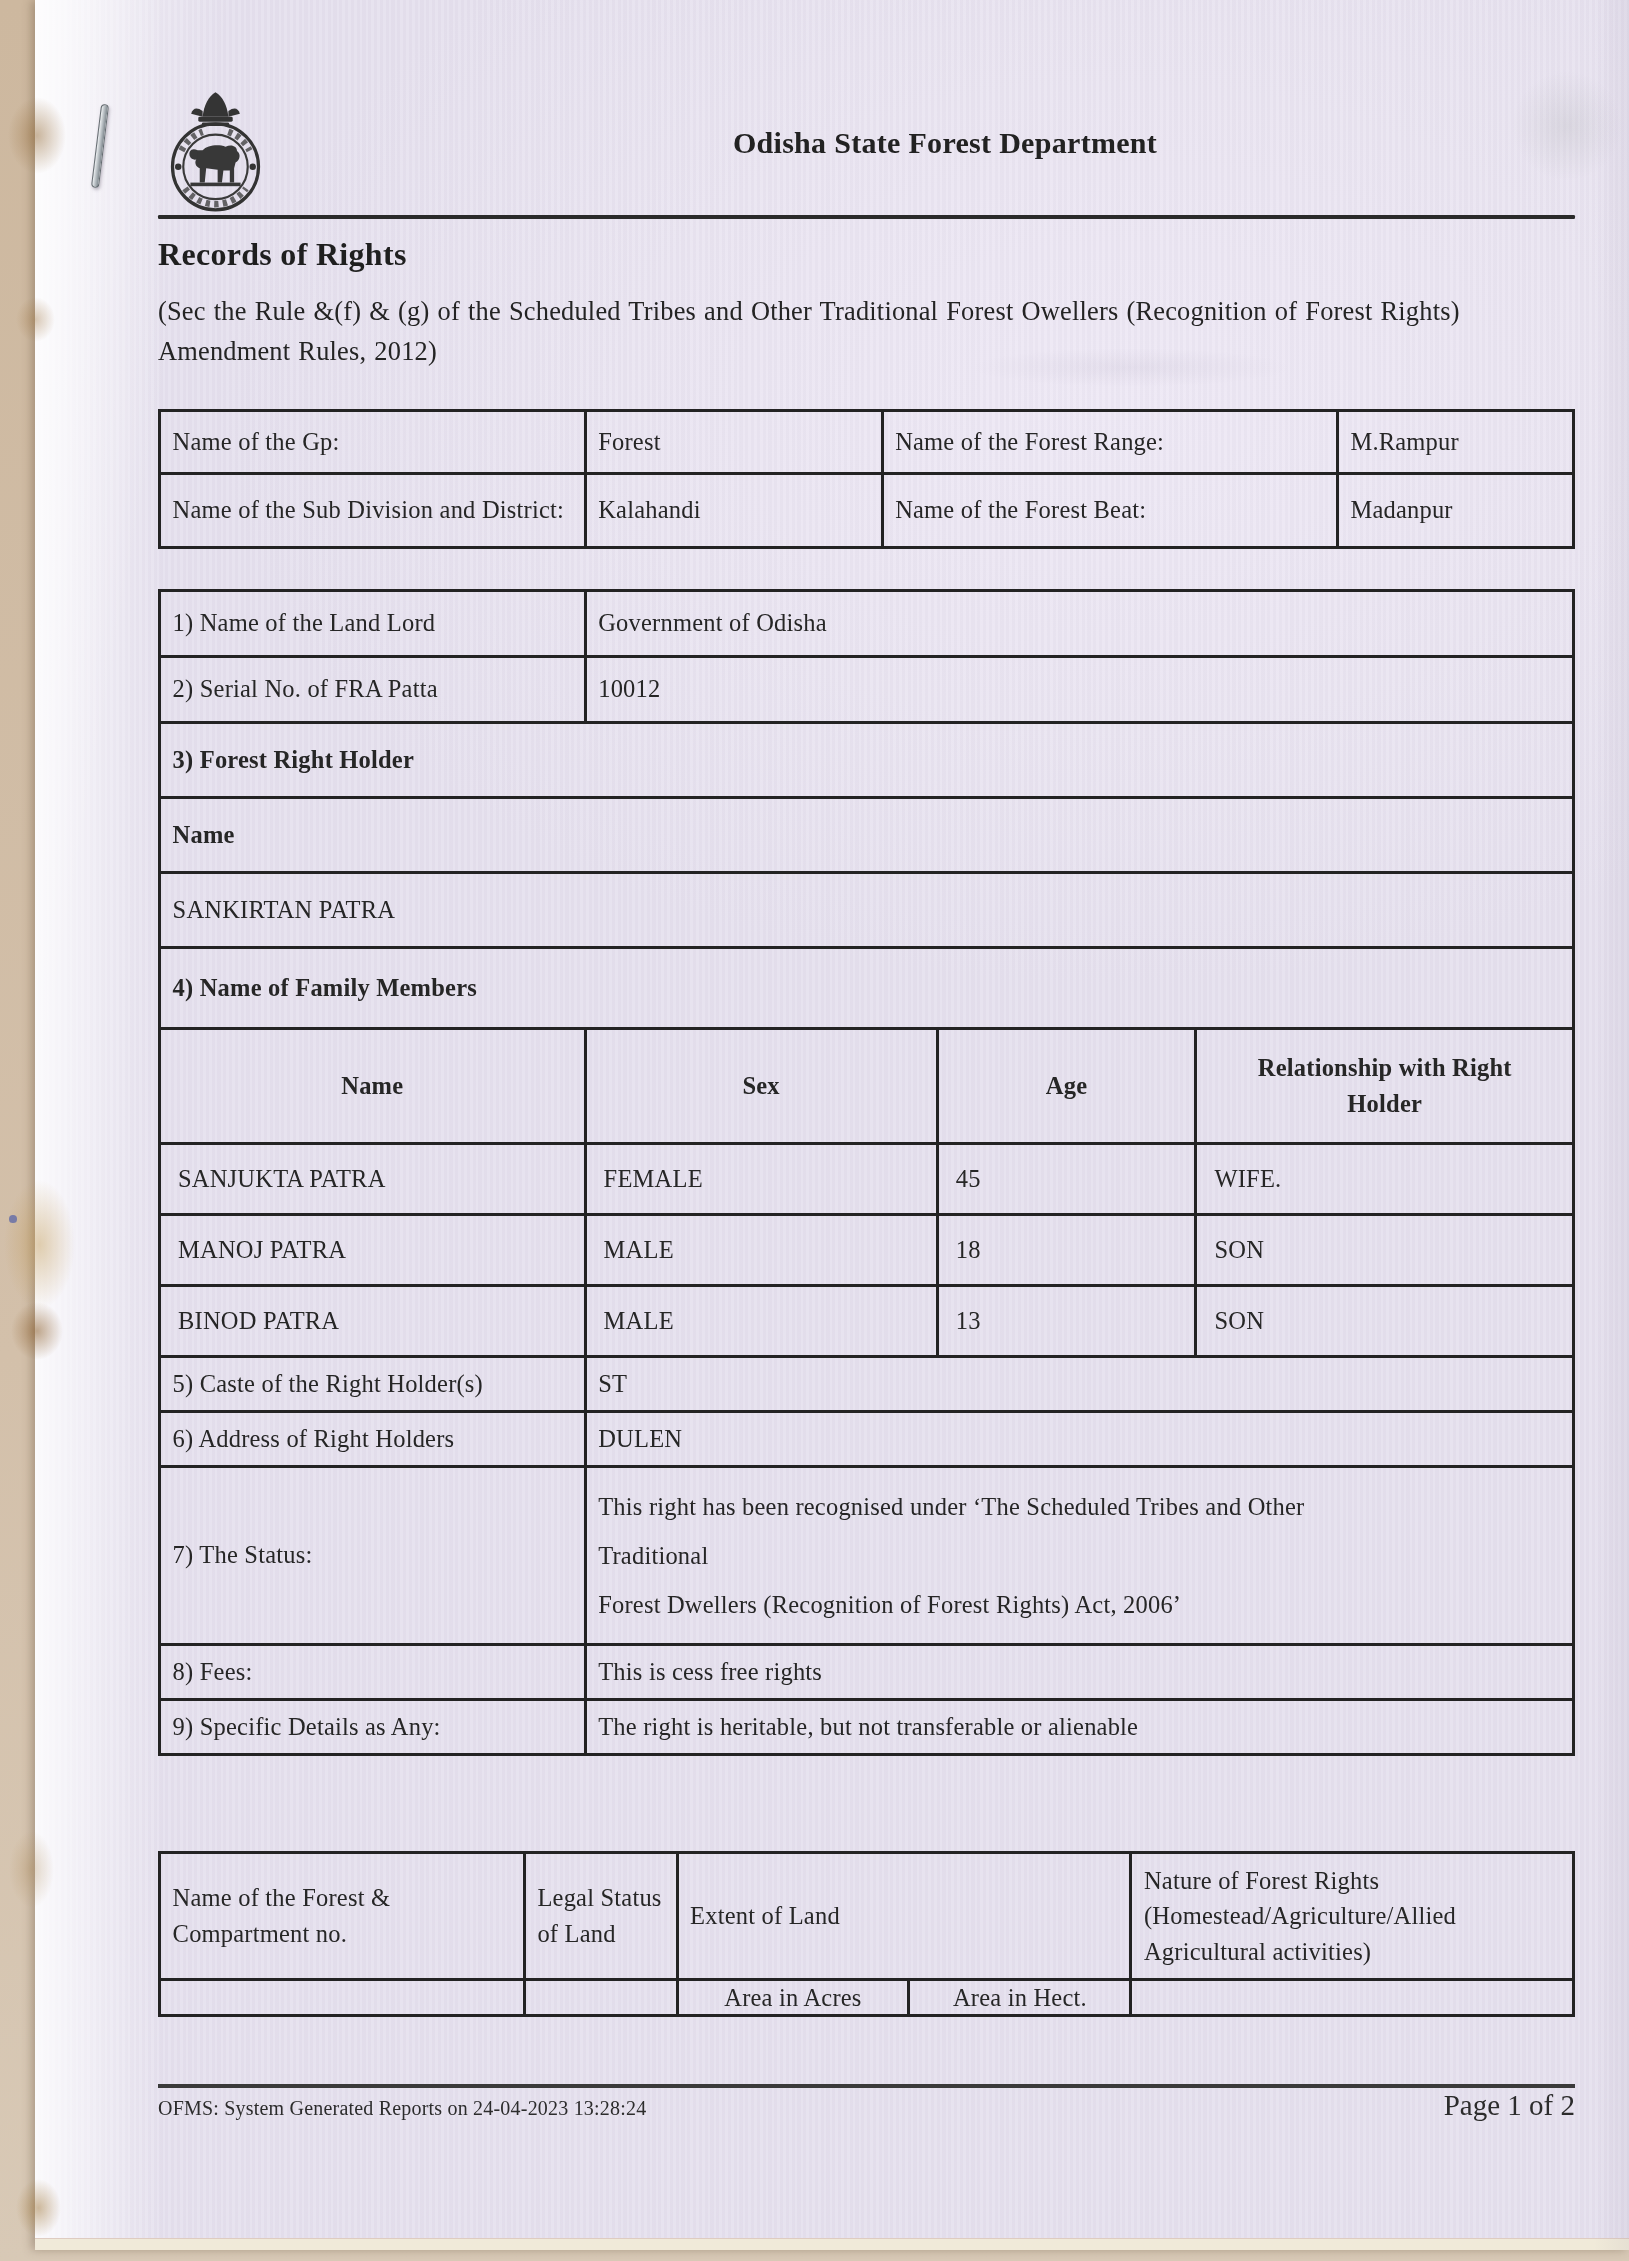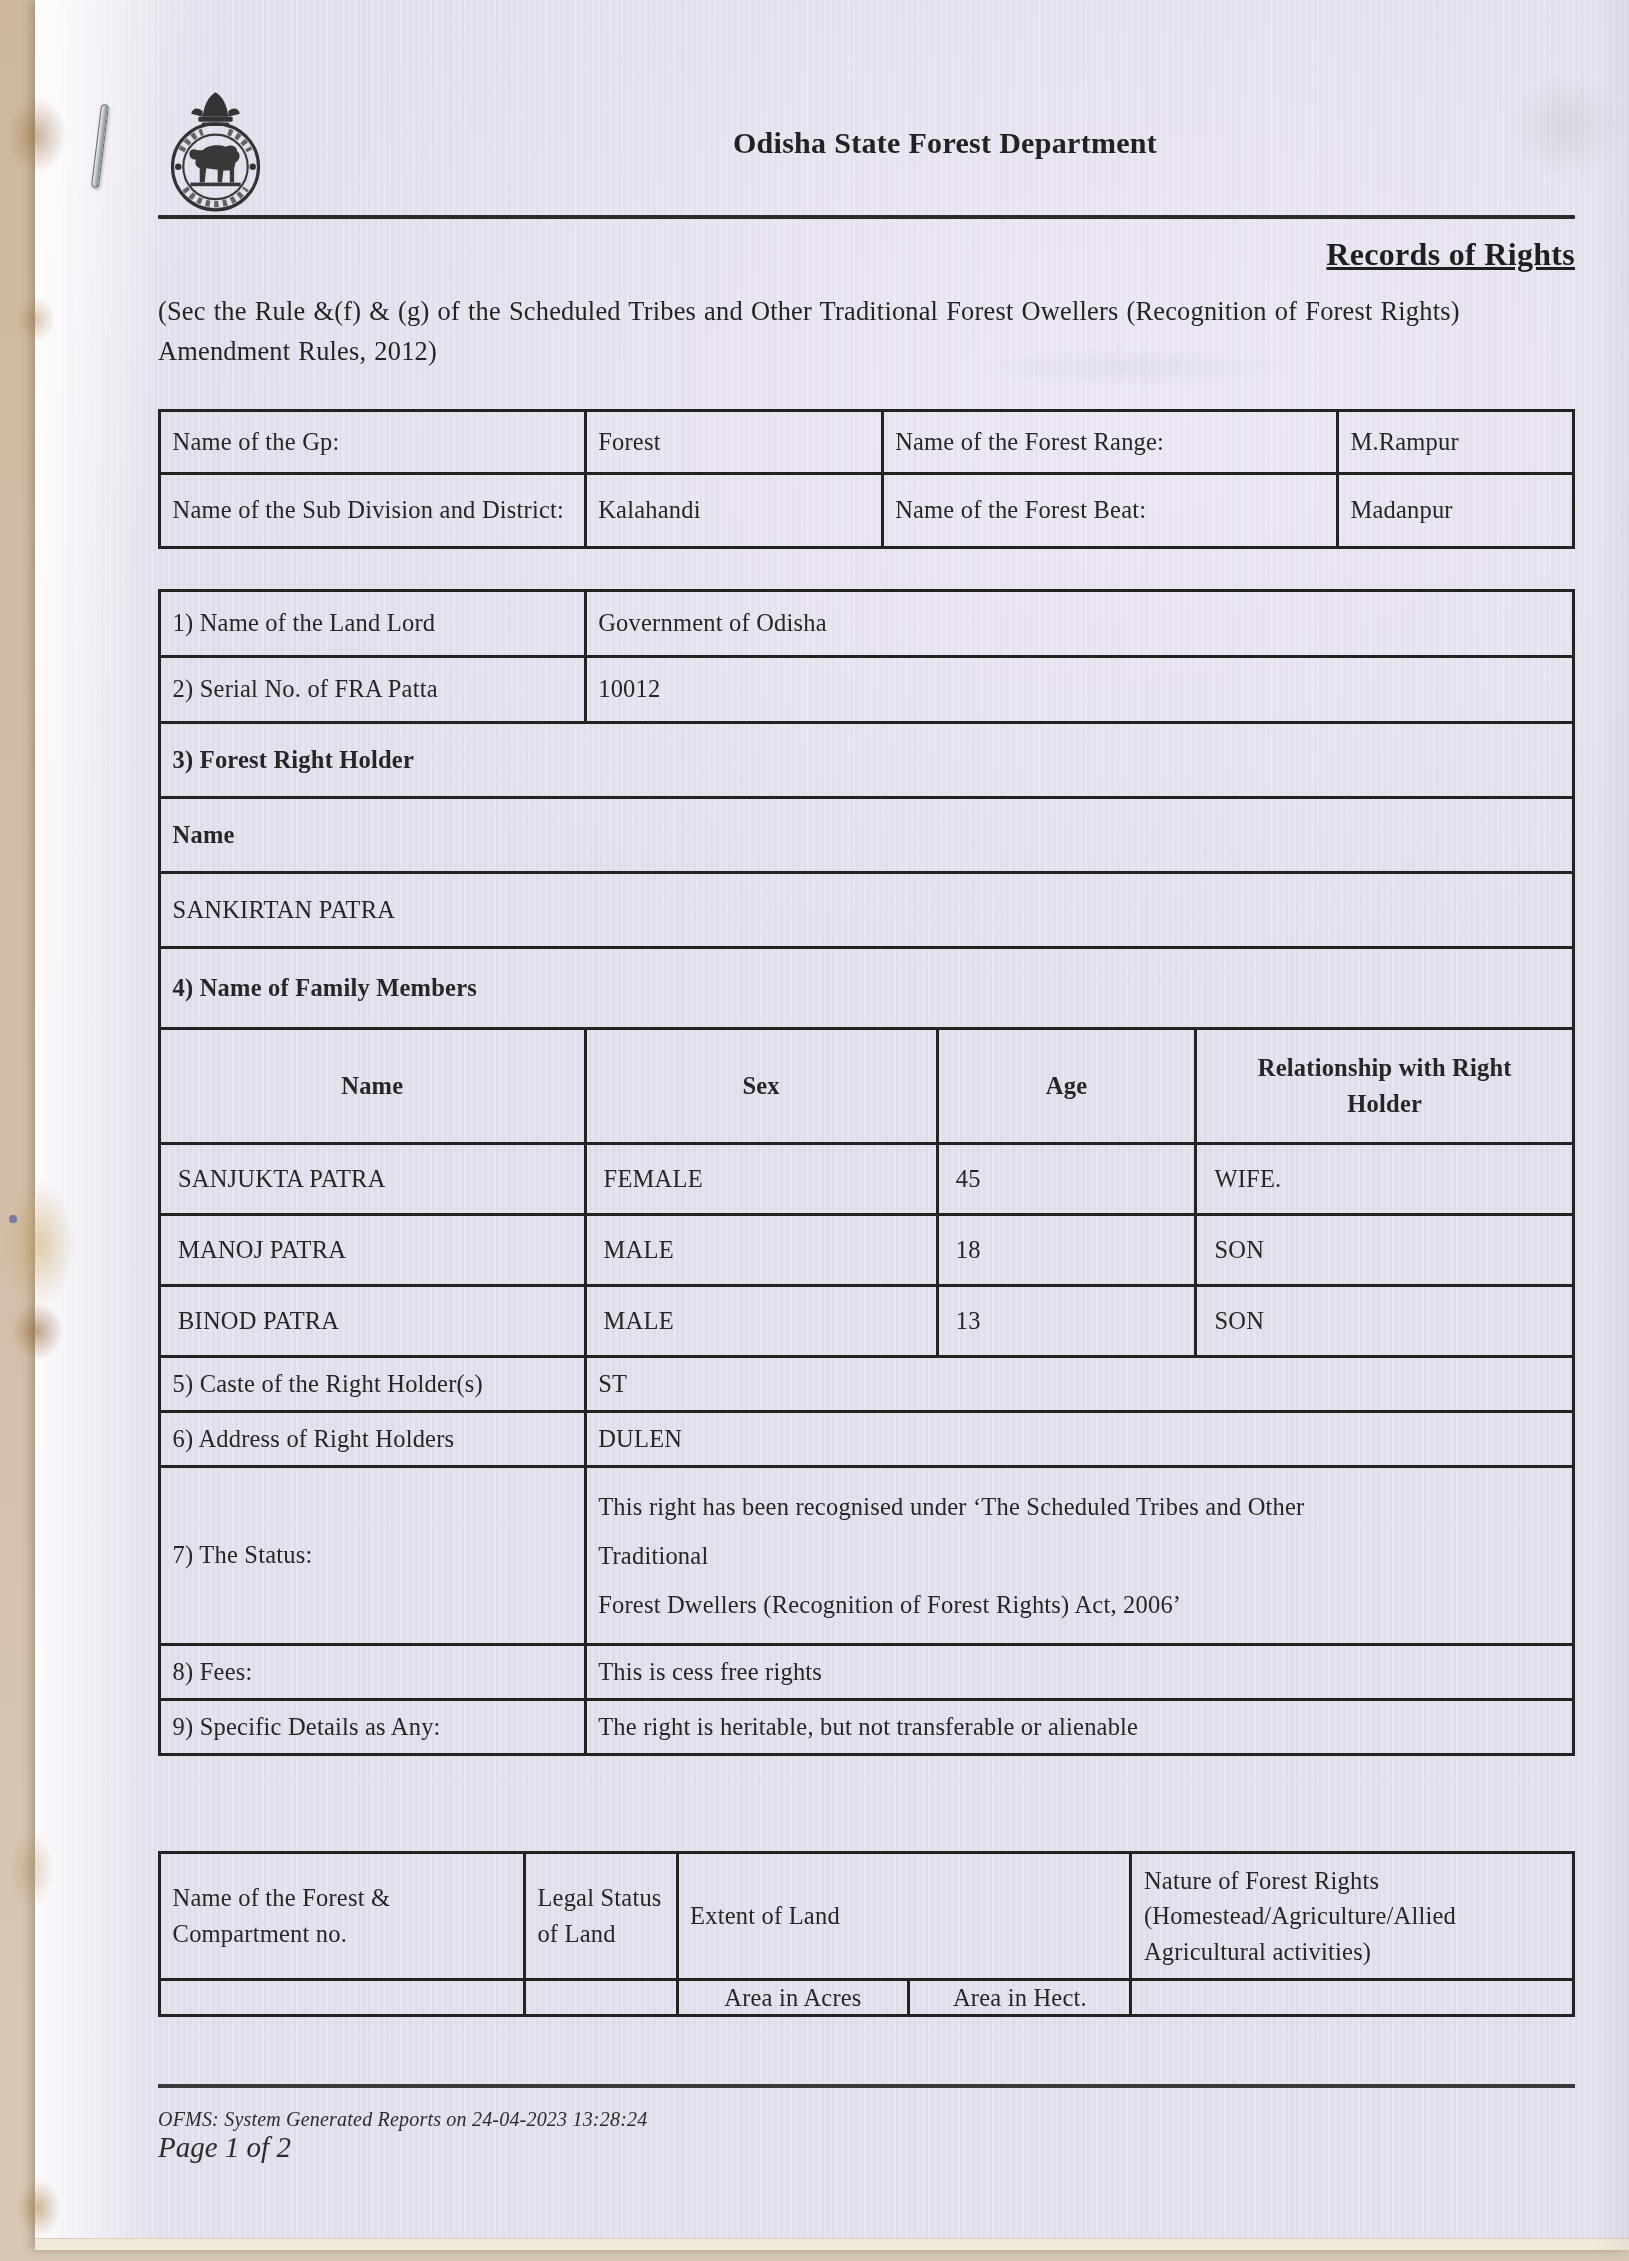--- a/index.html
+++ b/index.html
@@ -56,21 +56,21 @@
 
   .inner{position:relative;padding:83px 55px 0 123px;}
 
   header{display:flex;align-items:flex-start;height:129px;gap:38px;}
   .emblem{flex:0 0 119px;margin-top:5.2px;}
   .title-wrap{flex:1;display:flex;justify-content:center;align-items:center;height:119px;}
   h1{font-size:30px;font-weight:700;letter-spacing:0.3px;color:#222;}
 
   .rule{height:4.5px;background:#2a2a2a;margin-top:2.6px;border-radius:1.3px;}
 
-  h2{font-size:32px;font-weight:700;text-align:right;margin-top:17px;color:#1f1f1f;letter-spacing:0.3px;text-decoration:underline;}
+  h2{font-size:32px;font-weight:700;text-align:left;margin-top:17px;color:#1f1f1f;letter-spacing:0.3px;}
 
   .subtitle{
     font-size:26.4px;line-height:1.5;margin-top:19.3px;color:#242424;
     letter-spacing:0.2px;word-spacing:1.3px;
   }
 
   table{border-collapse:collapse;width:100%;table-layout:fixed;}
   td,th{
     border:3.2px solid var(--border);
     font-size:24.5px;font-weight:400;color:#262626;
@@ -95,21 +95,21 @@
   .t2 td.status{white-space:pre-line;line-height:2.0;padding:14px 11.6px;}
 
   .t3{margin-top:95px;}
   .t3 td.hd{height:98px;line-height:1.45;vertical-align:middle;}
   .t3 tr.sub td{height:34px;padding:2.6px 6.4px;}
   .t3 td.ctr{text-align:center;}
 
   .footer-rule{height:3.9px;background:#3a3a3a;margin-top:67px;}
   .footer-row{
     display:flex;justify-content:space-between;align-items:baseline;
-    margin-top:20px;font-style:italic;flex-direction:column;
+    margin-top:1px;
   }
   .footer-left{font-size:20px;letter-spacing:0.2px;}
   .footer-right{font-size:29px;}
 
   .emblem svg{display:block;}
 </style>
 </head>
 <body>
 
 <div class="page">

